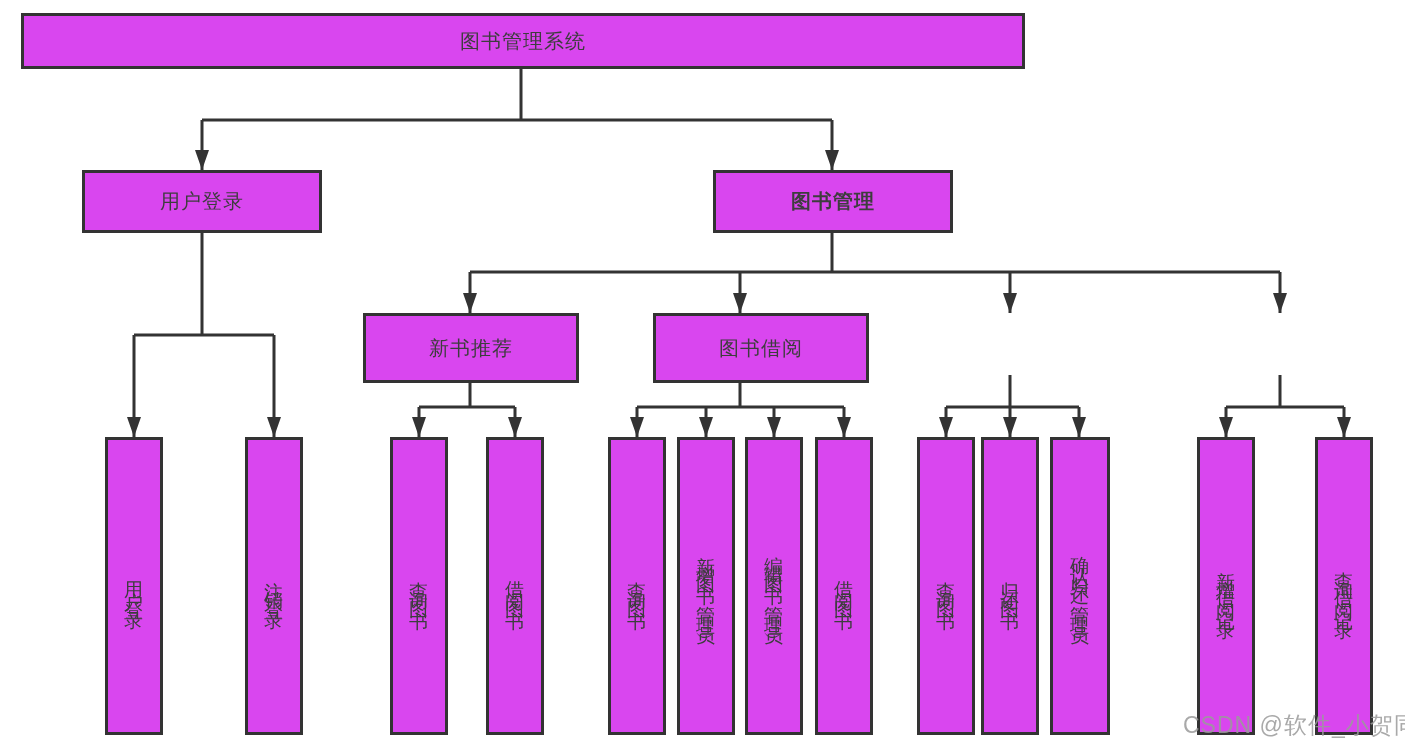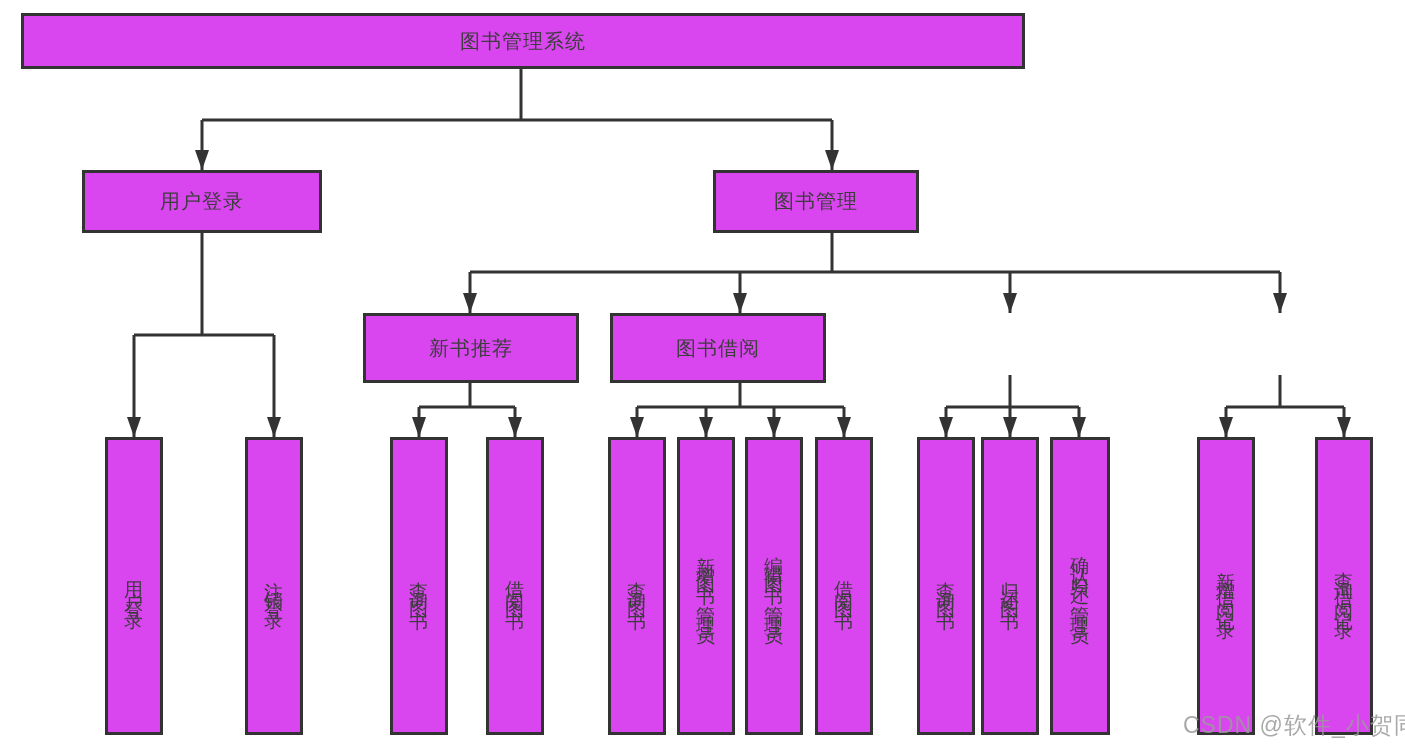--- a/index.html
+++ b/index.html
@@ -34,25 +34,25 @@
     text-orientation: mixed;
     font-size: 19px;
     letter-spacing: 10px;
     line-height: 1;
     white-space: nowrap;
   }
   
   #b-root       { left: 21px;  top: 13px;  width: 1004px; height: 56px; }
   
   #b-user-login { left: 82px;  top: 170px; width: 240px;  height: 63px; }
-  #b-book-mgmt  { left: 713px; top: 170px; width: 206px;  height: 63px; }
+  #b-book-mgmt  { left: 713px; top: 170px; width: 240px;  height: 63px; font-weight: bold; }
   
   .l3 { top: 313px; width: 216px; height: 70px; }
   #b-new-rec    { left: 363px; }
-  #b-borrow     { left: 610px; }
+  #b-borrow     { left: 653px; }
   #b-current    { left: 903px; }
   #b-records    { left: 1173px; }
   
   .leaf { top: 437px; width: 58px; height: 298px; }
   #l-login      { left: 105px; }
   #l-logout     { left: 245px; }
   #l-query-a    { left: 390px; }
   #l-borrow-a   { left: 486px; }
   #l-query-b    { left: 608px; }
   #l-add-book   { left: 677px; }

